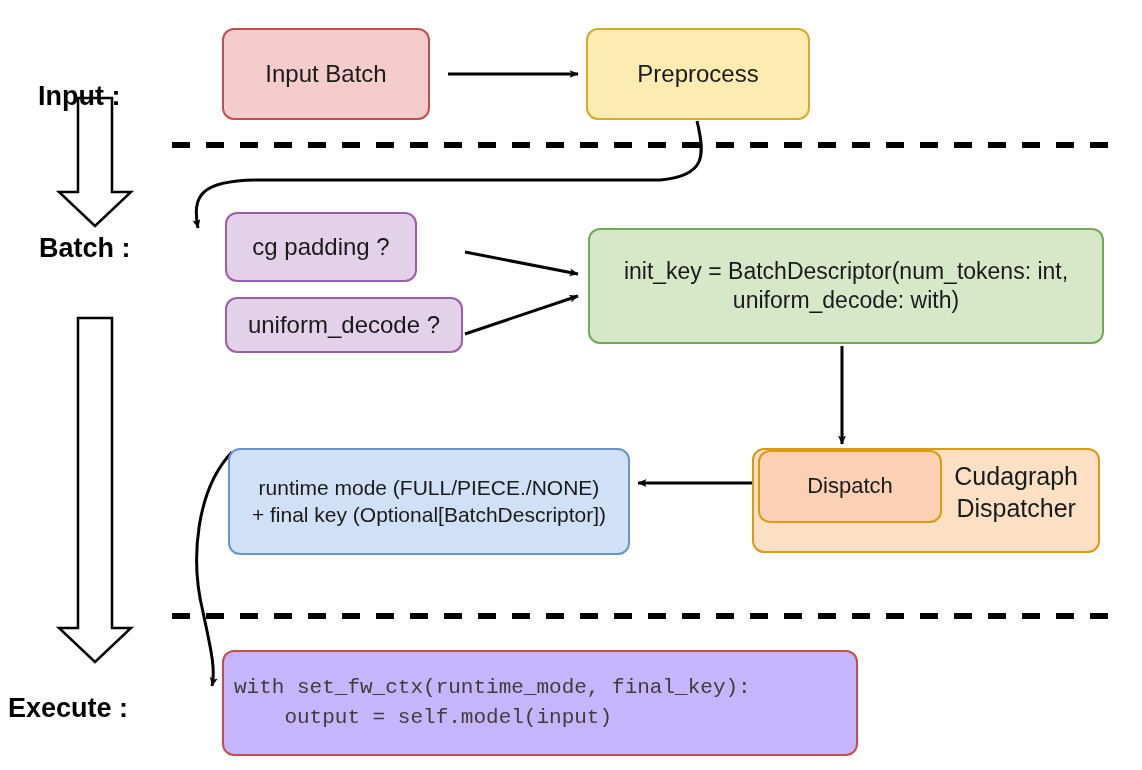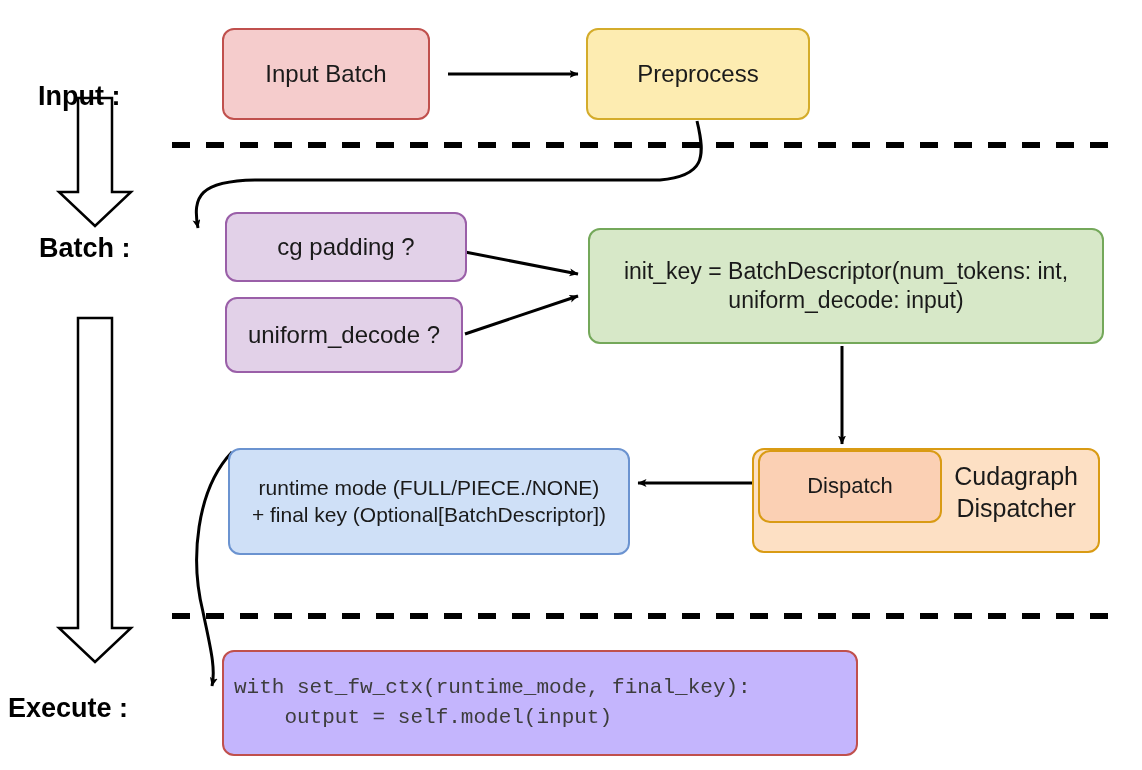--- a/index.html
+++ b/index.html
@@ -48,25 +48,25 @@
   }
   .node-input-batch {
     left: 222px; top: 28px; width: 208px; height: 92px;
     background: #f5cccc; border-color: #c0504d; font-size: 24px;
   }
   .node-preprocess {
     left: 586px; top: 28px; width: 224px; height: 92px;
     background: #fdecb1; border-color: #d4ac2b; font-size: 24px;
   }
   .node-cgpadding {
-    left: 225px; top: 212px; width: 242px; height: 70px;
+    left: 225px; top: 212px; width: 192px; height: 70px;
     background: #e2d1e8; border-color: #9a5fa8; font-size: 24px;
   }
   .node-uniformdecode {
-    left: 225px; top: 297px; width: 238px; height: 76px;
+    left: 225px; top: 297px; width: 238px; height: 56px;
     background: #e2d1e8; border-color: #9a5fa8; font-size: 24px;
   }
   .node-initkey {
     left: 588px; top: 228px; width: 516px; height: 116px;
     background: #d7e8c8; border-color: #74a85a; font-size: 23px;
     padding: 0 10px;
   }
   .node-cudagraph {
     left: 752px; top: 448px; width: 348px; height: 105px;
     background: #fde0c4; border-color: #d99b14; font-size: 25px;
@@ -134,21 +134,21 @@
 
   <div class="node node-input-batch">Input Batch</div>
 
   <div class="node node-preprocess">Preprocess</div>
 
   <div class="node node-cgpadding">cg padding ?</div>
 
   <div class="node node-uniformdecode">uniform_decode ?</div>
 
   <div class="node node-initkey node-multiline">init_key = BatchDescriptor(num_tokens: int,
-uniform_decode: input)</div>
+uniform_decode: with)</div>
 
   <div class="node node-cudagraph node-multiline">Cudagraph
 Dispatcher</div>
 
   <div class="node node-runtime node-multiline">runtime mode (FULL/PIECE./NONE)
 + final key (Optional[BatchDescriptor])</div>
 
   <div class="node node-dispatch">Dispatch</div>
 
   <div class="node node-code">with set_fw_ctx(runtime_mode, final_key):

